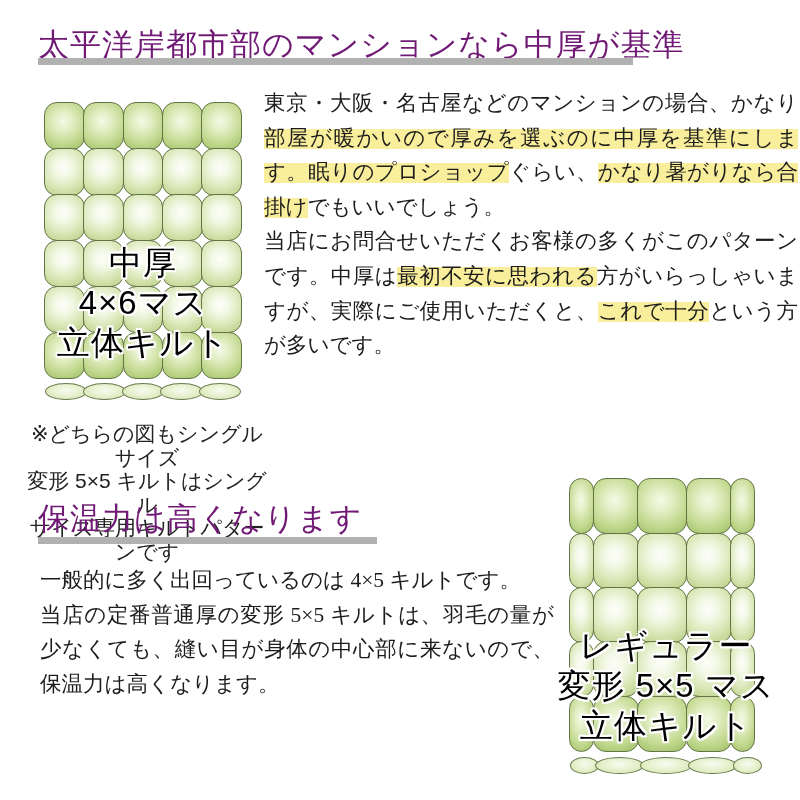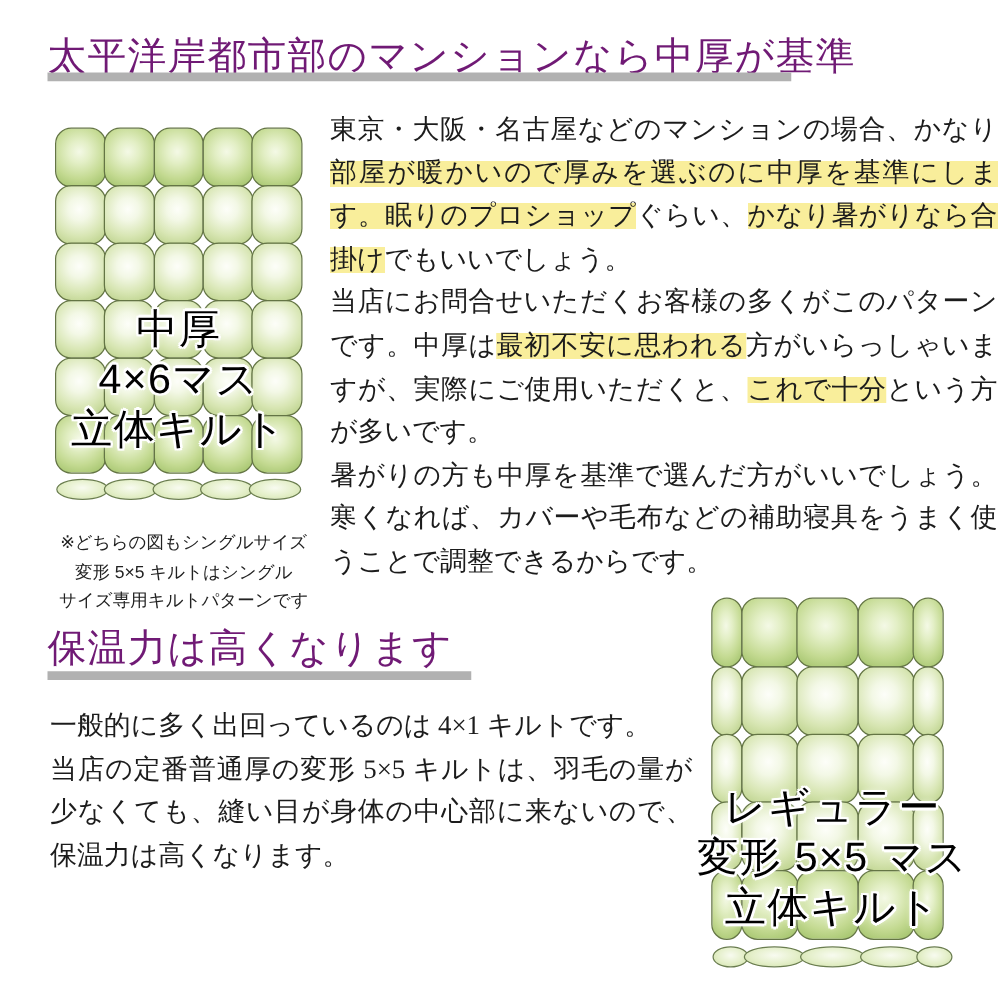--- a/index.html
+++ b/index.html
@@ -10,21 +10,21 @@
   .heading{position:absolute;font-size:31px;font-weight:500;letter-spacing:1px;color:#701a75;white-space:nowrap;}
   .hbar{position:absolute;height:7px;background:#b1b1b1;}
 
   
   .textblock{position:absolute;font-size:21.5px;line-height:34.6px;text-align:justify;color:#1c1c1c;}
   .para{margin:0;}
   .hl{background:linear-gradient(to bottom, rgba(249,238,155,0) 11%, #f9ee9b 11%, #f9ee9b 97%, rgba(249,238,155,0) 97%);}
 
   
   .note{position:absolute;font-family:"Liberation Sans","DejaVu Sans",sans-serif;
-        font-size:14px;line-height:23.5px;text-align:center;color:#222;}
+        font-size:21px;line-height:23.5px;text-align:center;color:#222;}
 
   
   .futon{position:absolute;display:flex;flex-direction:column;}
   .quilt-row{display:flex;}
   .futon-left .quilt-row{height:45.9px;}
   .futon-right .quilt-row{height:54.4px;}
   .quilt-cell{box-sizing:border-box;border:1.5px solid #647545;border-radius:13px;
     margin:-0.75px;
     background:radial-gradient(ellipse 75% 65% at 47% 40%, #fdfef9 0%, #f3f8e6 30%, #d8e6b4 72%, #c2d694 100%);}
   .quilt-cell.dark{
@@ -106,34 +106,33 @@
       <div class="cs-seg" style="flex: 1 1 0%;"></div>
       <div class="cs-seg" style="flex: 1 1 0%;"></div>
       <div class="cs-seg" style="flex: 1 1 0%;"></div>
       <div class="cs-seg" style="flex: 1 1 0%;"></div>
       <div class="cs-seg" style="flex: 1 1 0%;"></div>
     </div>
 
   <div class="textblock" style="left:264px;top:86px;width:534px;">
       <p class="para"><span>東京・大阪・名古屋などのマンションの場合、かなり</span><span class="hl">部屋が暖かいので厚みを選ぶのに中厚を基準にします。眠りのプロショップ</span><span>ぐらい、</span><span class="hl">かなり暑がりなら合掛け</span><span>でもいいでしょう。</span></p>
       <p class="para"><span>当店にお問合せいただくお客様の多くがこのパターンです。中厚は</span><span class="hl">最初不安に思われる</span><span>方がいらっしゃいますが、実際にご使用いただくと、</span><span class="hl">これで十分</span><span>という方が多いです。</span></p>
-      <p class="para"><span>暑がりの方も中厚を基準で選んだ方がいいでしょう。寒くなれば、カバーや毛布などの補助寝具をうまく使うことで調整できるからです。</span></p>
     </div>
 
   <div class="note" style="left:27px;top:422px;width:240px;">
       <div>※どちらの図もシングルサイズ</div>
       <div>変形 5×5 キルトはシングル</div>
       <div>サイズ専用キルトパターンです</div>
     </div>
 
   <div class="heading" style="left:38px;top:498px;">保温力は高くなります</div>
   <div class="hbar" style="left:38px;top:537px;width:339px;"></div>
 
   <div class="textblock" style="left:40px;top:563px;width:514px;">
-      <p class="para"><span>一般的に多く出回っているのは 4×1 キルトです。</span></p>
+      <p class="para"><span>一般的に多く出回っているのは 4×5 キルトです。</span></p>
       <p class="para"><span>当店の定番普通厚の変形 5×5 キルトは、羽毛の量が少なくても、縫い目が身体の中心部に来ないので、保温力は高くなります。</span></p>
     </div>
 
   <div class="futon futon-right" style="left:570px;top:479px;width:192px;">
       <div class="quilt-row">
         <div class="quilt-cell dark" style="width: 25px;"></div>
         <div class="quilt-cell dark" style="width: 46px;"></div>
         <div class="quilt-cell dark" style="width: 50px;"></div>
         <div class="quilt-cell dark" style="width: 46px;"></div>
         <div class="quilt-cell dark" style="width: 25px;"></div>

